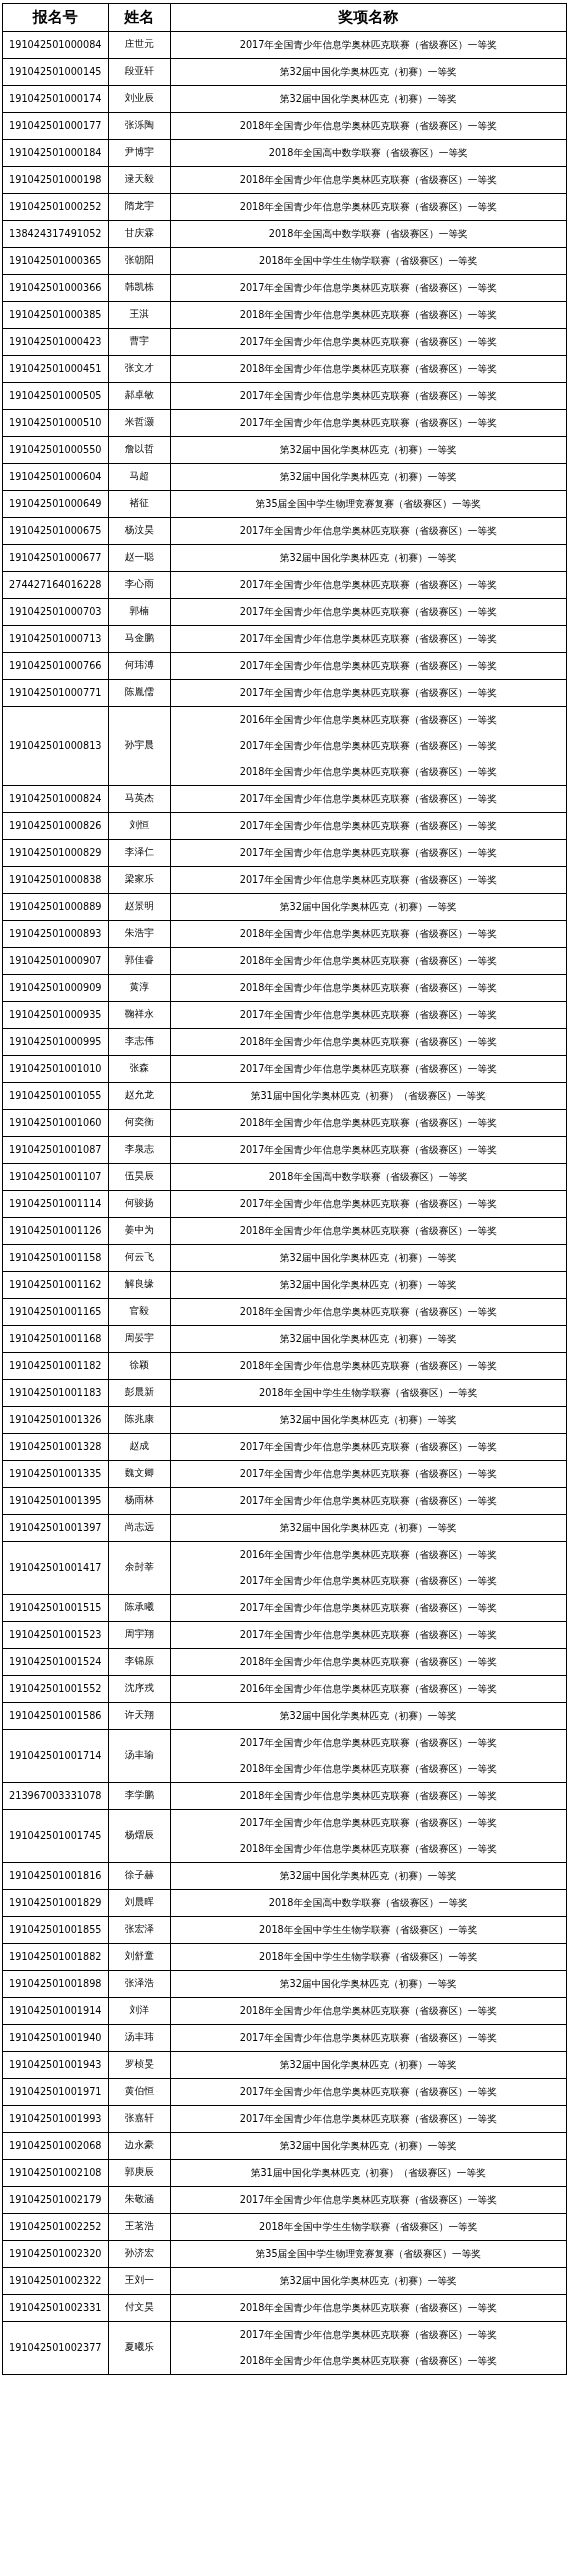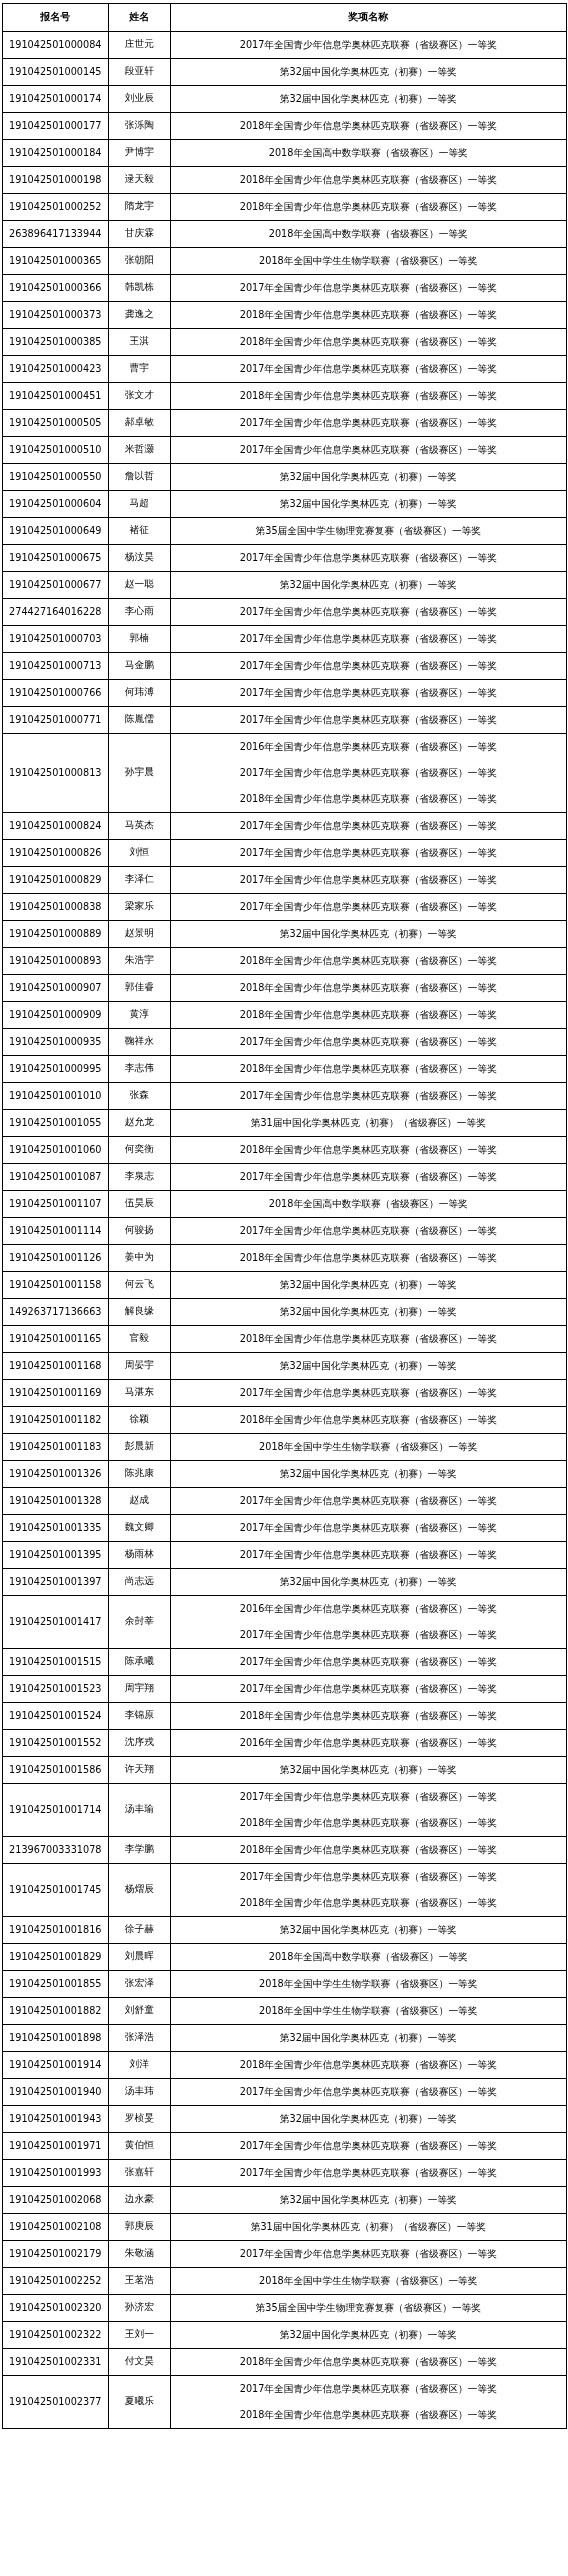--- a/index.html
+++ b/index.html
@@ -1,20 +1,20 @@
 <!DOCTYPE html>
 <html style="font-size:14px"><head>
 <meta charset="utf-8">
 <style>
   html, body { margin: 0; padding: 0; background: #ffffff; }
   body { width: 569px; font-family: "DejaVu Sans", "Liberation Sans", sans-serif; color: #000; }
   table { border-collapse: collapse; margin: 2.6px 0 0 1.8px; width: 564px; table-layout: fixed; }
   col.c1 { width: 106px; } col.c2 { width: 62px; } col.c3 { width: 396px; }
   th, td { border: 0.9px solid #000; text-align: center; vertical-align: middle; padding: 0; }
-  th { height: 27px; font-size: 10px; font-weight: bold; }
+  th { height: 27px; font-size: 15px; font-weight: bold; }
   td { font-size: 9.7px; }
   td .line { height: 26px; line-height: 26px; white-space: nowrap; }
   td.id { letter-spacing: 0; }
 </style>
 </head>
 <body>
 
 <table>
   <colgroup>
       <col class="c1">
@@ -72,48 +72,41 @@
         </td>
       </tr>
       <tr>
         <td class="id">191042501000252</td>
         <td>隋龙宇</td>
         <td>
           <div class="line">2018年全国青少年信息学奥林匹克联赛（省级赛区）一等奖</div>
         </td>
       </tr>
       <tr>
-        <td class="id">263896417133944</td>
+        <td class="id">138424317491052</td>
         <td>甘庆霖</td>
         <td>
           <div class="line">2018年全国高中数学联赛（省级赛区）一等奖</div>
         </td>
       </tr>
       <tr>
         <td class="id">191042501000365</td>
         <td>张朝阳</td>
         <td>
           <div class="line">2018年全国中学生生物学联赛（省级赛区）一等奖</div>
         </td>
       </tr>
       <tr>
         <td class="id">191042501000366</td>
         <td>韩凯栋</td>
         <td>
           <div class="line">2017年全国青少年信息学奥林匹克联赛（省级赛区）一等奖</div>
         </td>
       </tr>
       <tr>
-        <td class="id">191042501000373</td>
-        <td>龚逸之</td>
-        <td>
-          <div class="line">2018年全国青少年信息学奥林匹克联赛（省级赛区）一等奖</div>
-        </td>
-      </tr>
-      <tr>
         <td class="id">191042501000385</td>
         <td>王淇</td>
         <td>
           <div class="line">2018年全国青少年信息学奥林匹克联赛（省级赛区）一等奖</div>
         </td>
       </tr>
       <tr>
         <td class="id">191042501000423</td>
         <td>曹宇</td>
         <td>
@@ -340,45 +333,38 @@
         </td>
       </tr>
       <tr>
         <td class="id">191042501001158</td>
         <td>何云飞</td>
         <td>
           <div class="line">第32届中国化学奥林匹克（初赛）一等奖</div>
         </td>
       </tr>
       <tr>
-        <td class="id">149263717136663</td>
+        <td class="id">191042501001162</td>
         <td>解良缘</td>
         <td>
           <div class="line">第32届中国化学奥林匹克（初赛）一等奖</div>
         </td>
       </tr>
       <tr>
         <td class="id">191042501001165</td>
         <td>官毅</td>
         <td>
           <div class="line">2018年全国青少年信息学奥林匹克联赛（省级赛区）一等奖</div>
         </td>
       </tr>
       <tr>
         <td class="id">191042501001168</td>
         <td>周晏宇</td>
         <td>
           <div class="line">第32届中国化学奥林匹克（初赛）一等奖</div>
-        </td>
-      </tr>
-      <tr>
-        <td class="id">191042501001169</td>
-        <td>马湛东</td>
-        <td>
-          <div class="line">2017年全国青少年信息学奥林匹克联赛（省级赛区）一等奖</div>
         </td>
       </tr>
       <tr>
         <td class="id">191042501001182</td>
         <td>徐颖</td>
         <td>
           <div class="line">2018年全国青少年信息学奥林匹克联赛（省级赛区）一等奖</div>
         </td>
       </tr>
       <tr>

